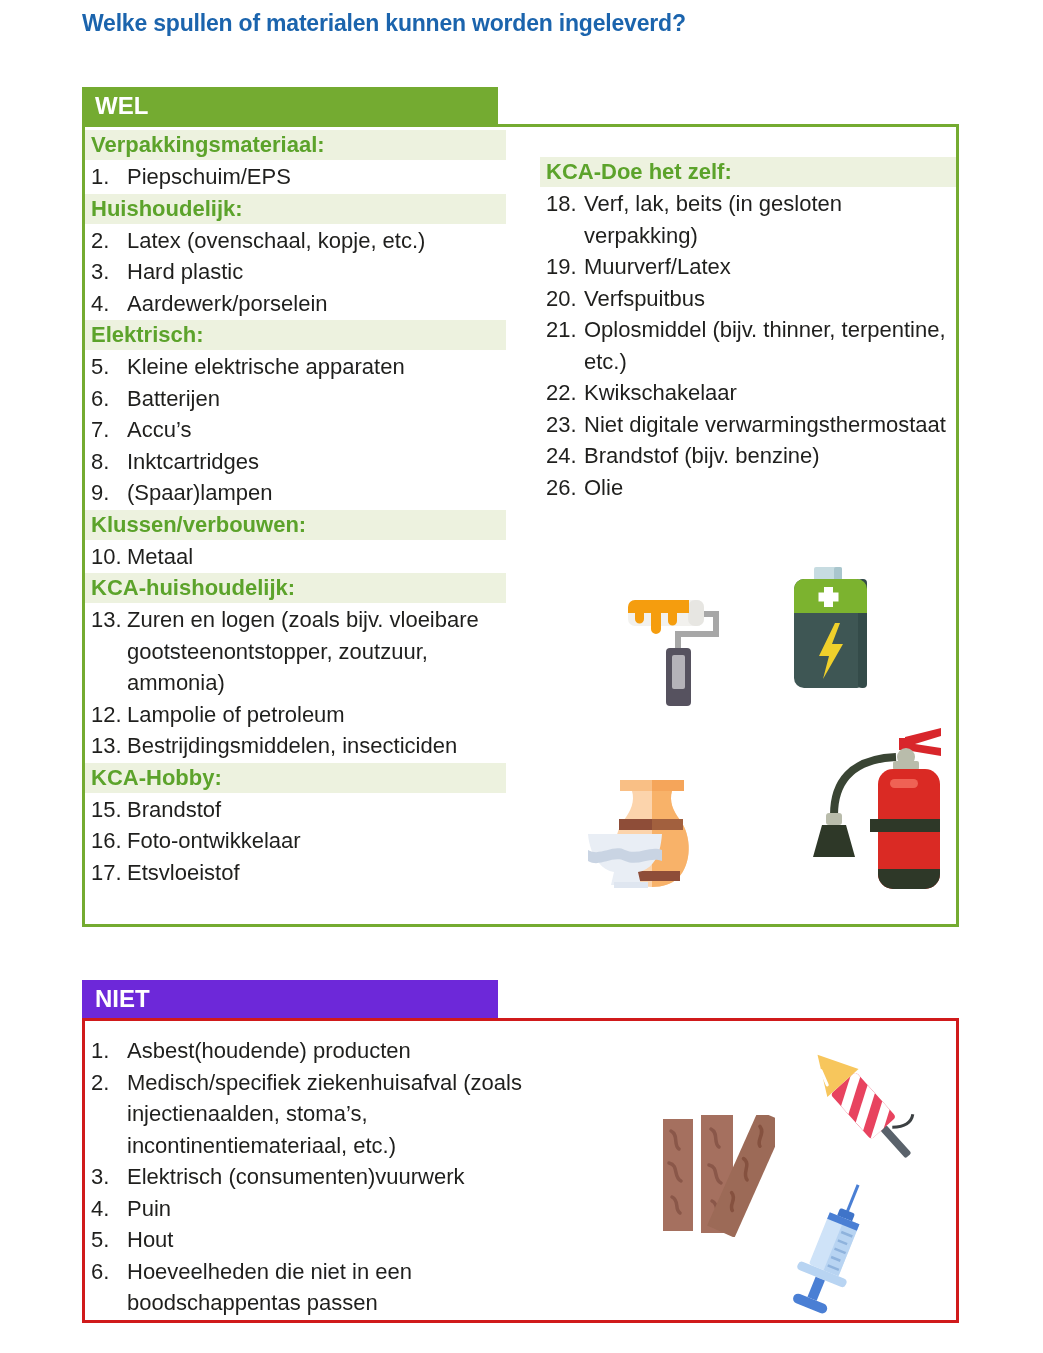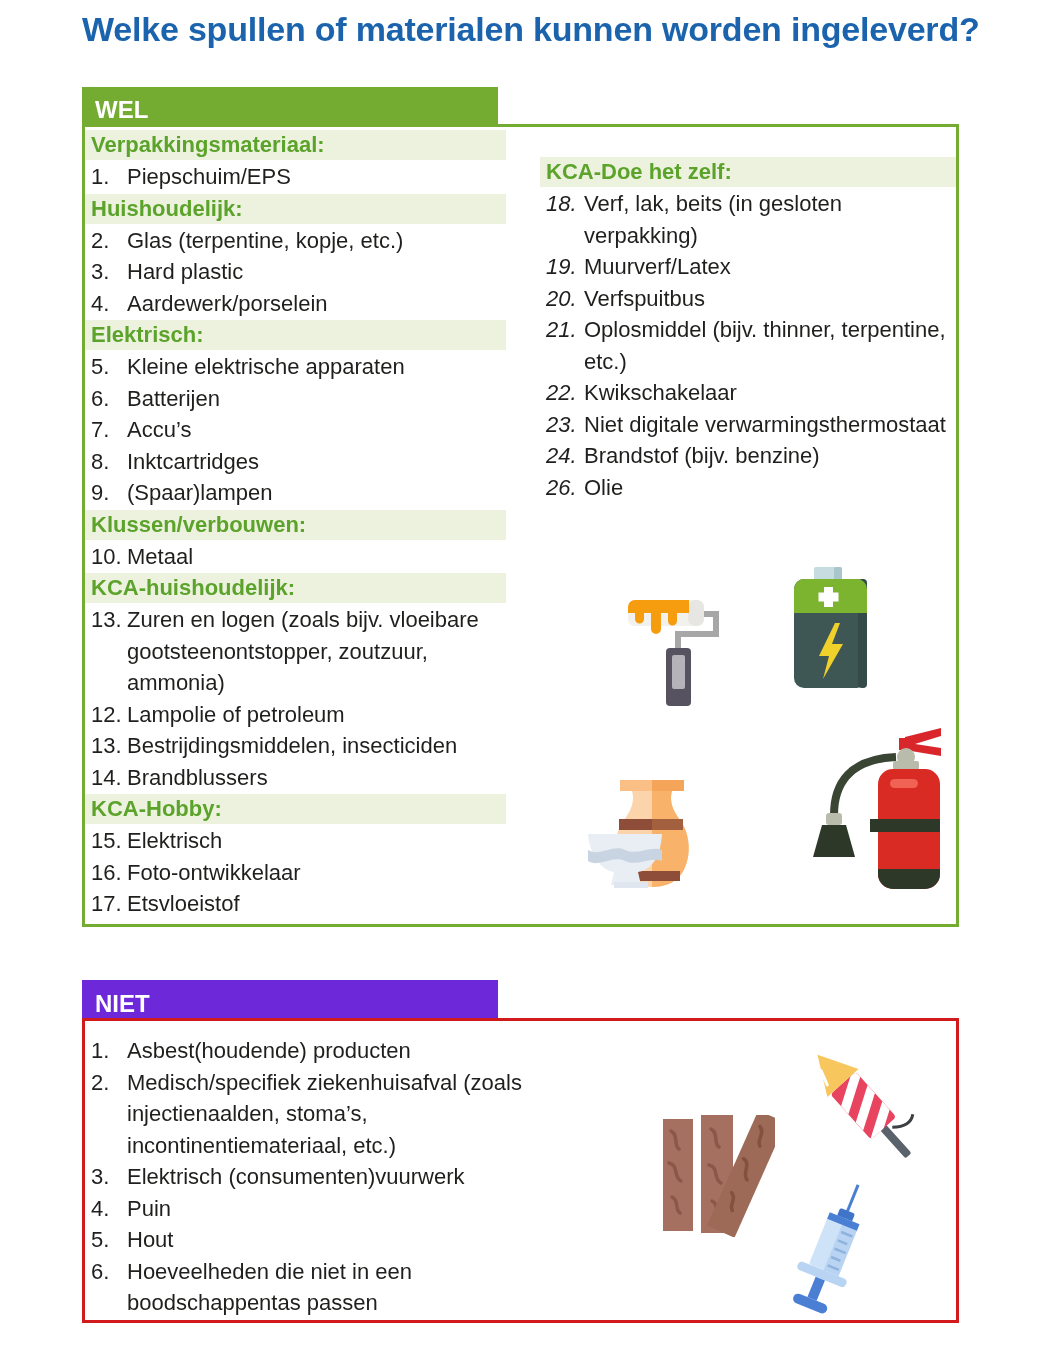--- a/index.html
+++ b/index.html
@@ -6,44 +6,44 @@
   body {
     width:1043px; height:1353px;
     background:#ffffff;
     font-family:"Liberation Sans", sans-serif;
     color:#1f1f1d;
     position:relative;
     overflow:hidden;
   }
   .title {
     position:absolute; left:82px; top:10px; margin:0;
-    font-size:34px; font-weight:bold; color:#1b64ad;
+    font-size:23px; font-weight:bold; color:#1b64ad;
     letter-spacing:-0.2px;
   }
   .banner {
     position:absolute; left:82px; width:416px;
     color:#ffffff; font-weight:bold; font-size:24px;
     box-sizing:border-box; padding-left:13px;
-    display:flex; align-items:flex-end;
+    display:flex; align-items:center;
   }
   .wel-banner { top:87px; height:37px; background:#74ab31; }
   .niet-banner { top:980px; height:38px; background:#6d28d9; }
   .box {
     position:absolute; left:82px; width:877px;
     box-sizing:border-box; background:#ffffff; overflow:hidden;
   }
   .wel-box { top:124px; height:803px; border:3px solid #74ab31; }
   .niet-box { top:1018px; height:305px; border:3px solid #d01a1b; }
   .col { position:absolute; top:2px; }
   .col-left  { left:0; width:421px; }
   .col-right { left:455px; width:416px;margin-top:27px; }
   .niet-list { left:0; top:14px; width:470px; }
   .row { display:flex; font-size:22px; line-height:31.5px; }
   .row .num { flex:0 0 42px; padding-left:6px; box-sizing:border-box; }
-  .col-right .row .num { flex-basis:44px;font-style:italic; }
+  .col-right .row .num { flex-basis:44px; }
   .row .txt { flex:1; padding-right:2px; }
   .row.header {
     background:#edf2df; color:#5ca32b; font-weight:bold;
     line-height:30px; margin:1px 0;
   }
   .row.header .txt { padding-left:6px; }
   .icon { position:absolute; }
   .icon svg { display:block; width:100%; height:100%; }
   
   .ic-roller       { left:543px; top:467px; width:100px; height:122px; }
@@ -75,21 +75,21 @@
         <div class="row">
     <span class="num">1.</span>
     <span class="txt">Piepschuim/EPS</span>
   </div>
         <div class="row header">
 
     <span class="txt">Huishoudelijk:</span>
   </div>
         <div class="row">
     <span class="num">2.</span>
-    <span class="txt">Glas (terpentine, kopje, etc.)</span>
+    <span class="txt">Latex (ovenschaal, kopje, etc.)</span>
   </div>
         <div class="row">
     <span class="num">3.</span>
     <span class="txt">Hard plastic</span>
   </div>
         <div class="row">
     <span class="num">4.</span>
     <span class="txt">Aardewerk/porselein</span>
   </div>
         <div class="row header">
@@ -133,31 +133,27 @@
     <span class="txt">Zuren en logen (zoals bijv. vloeibare gootsteenontstopper, zoutzuur, ammonia)</span>
   </div>
         <div class="row">
     <span class="num">12.</span>
     <span class="txt">Lampolie of petroleum</span>
   </div>
         <div class="row">
     <span class="num">13.</span>
     <span class="txt">Bestrijdingsmiddelen, insecticiden</span>
   </div>
-        <div class="row">
-    <span class="num">14.</span>
-    <span class="txt">Brandblussers</span>
-  </div>
         <div class="row header">
 
     <span class="txt">KCA-Hobby:</span>
   </div>
         <div class="row">
     <span class="num">15.</span>
-    <span class="txt">Elektrisch</span>
+    <span class="txt">Brandstof</span>
   </div>
         <div class="row">
     <span class="num">16.</span>
     <span class="txt">Foto-ontwikkelaar</span>
   </div>
         <div class="row">
     <span class="num">17.</span>
     <span class="txt">Etsvloeistof</span>
   </div>
       </div>

